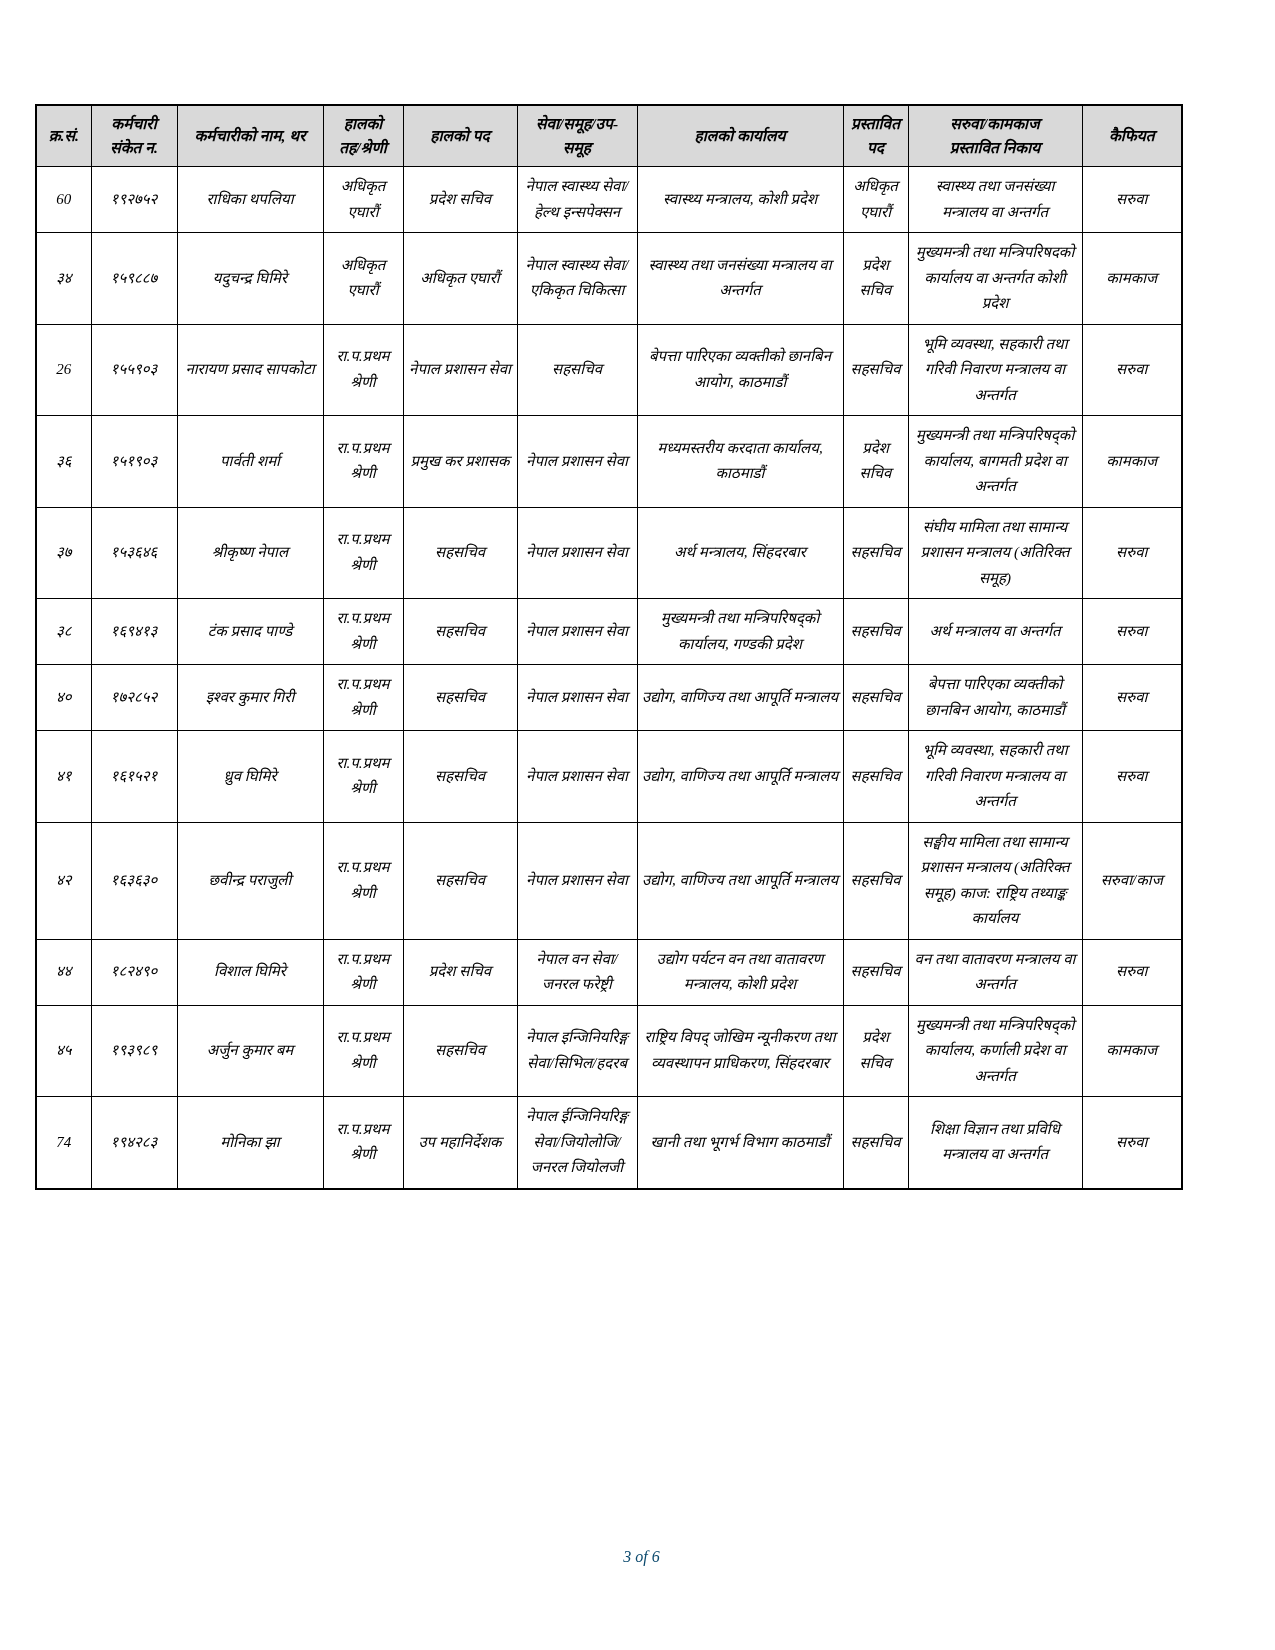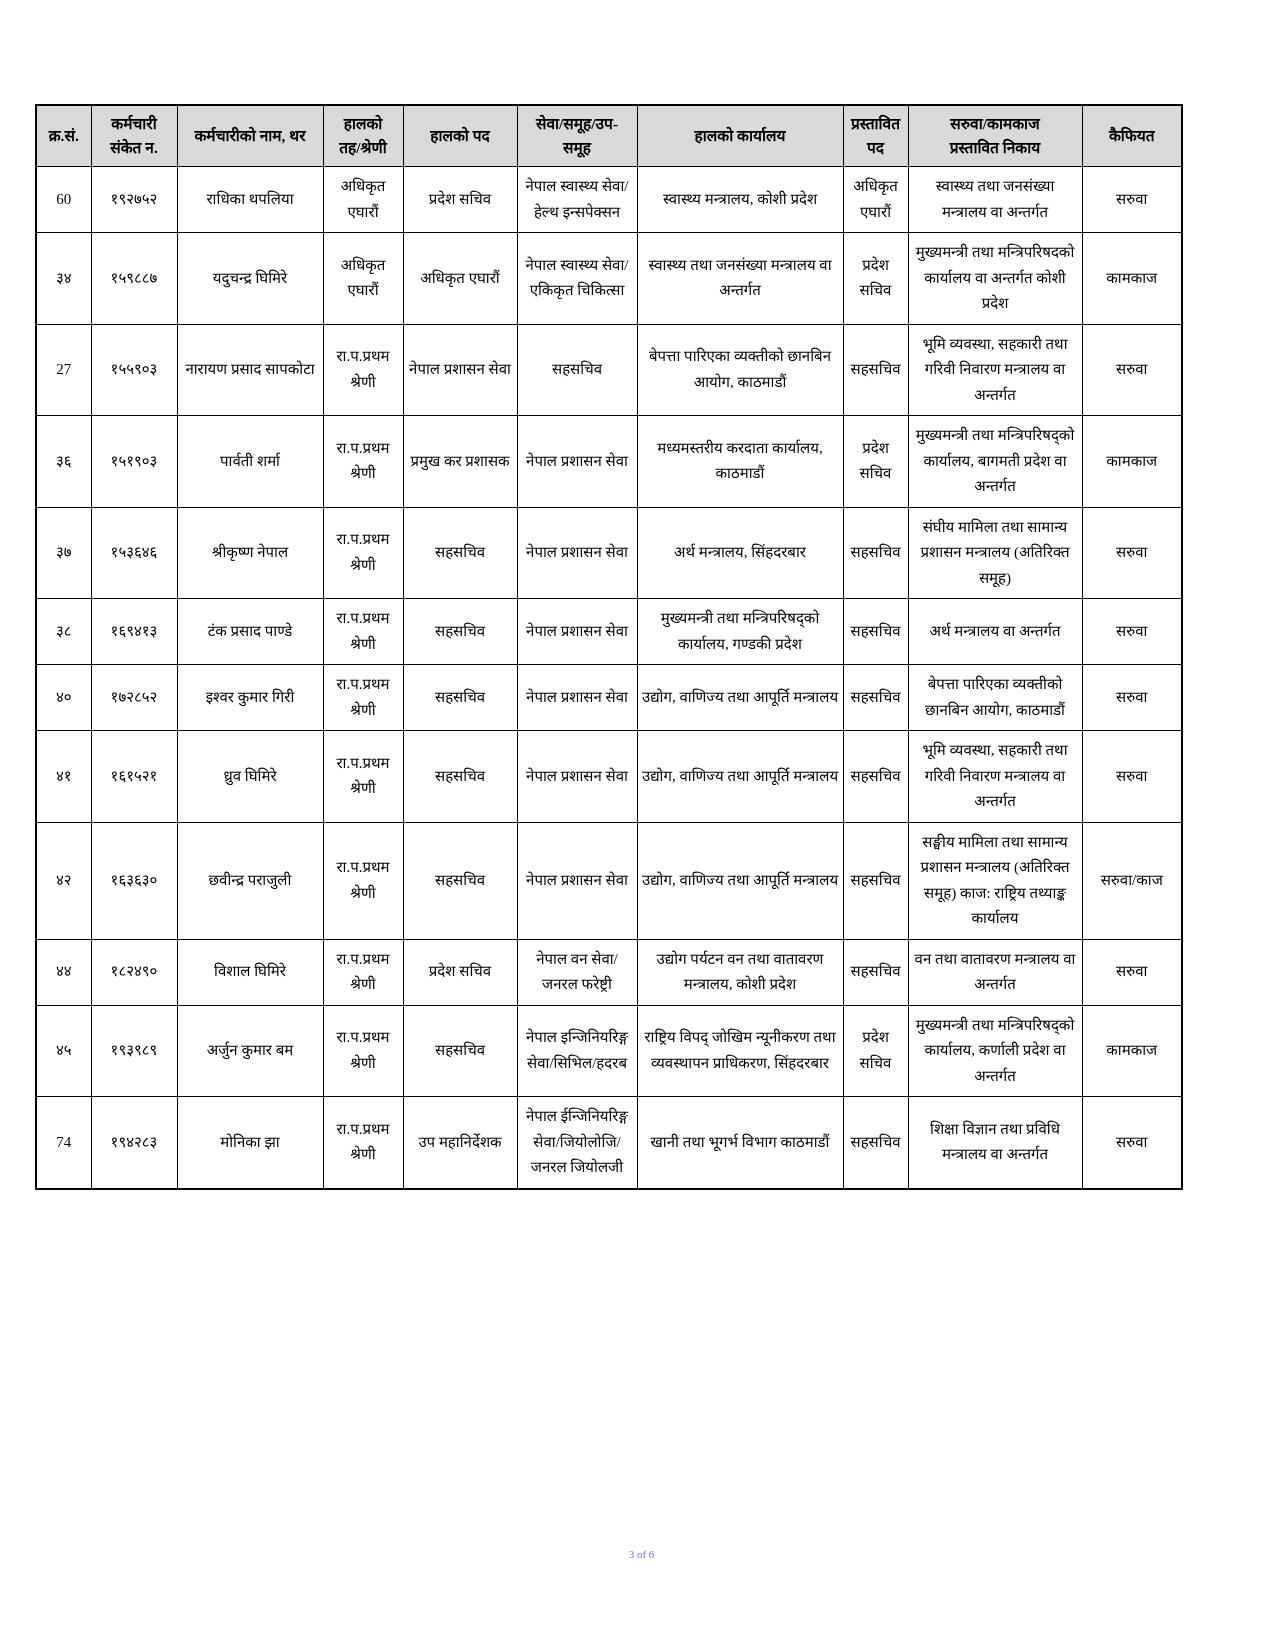--- a/index.html
+++ b/index.html
@@ -8,20 +8,21 @@
     background: #ffffff;
   }
   .page {
     position: relative;
     width: 1275px;
     height: 1598px;
     background: #ffffff;
     font-family: "Liberation Serif", "DejaVu Serif", serif;
     color: #000000;
     overflow: hidden;
+    font-style: italic;
   }
   table.transfer-table {
     position: absolute;
     left: 35px;
     top: 104px;
     width: 1146px;
     border-collapse: collapse;
     table-layout: fixed;
     border: 2.5px solid #000000;
   }
@@ -45,23 +46,23 @@
   }
   table.transfer-table tbody tr {
     height: 58px;
   }
   .page-footer {
     position: absolute;
     left: 0;
     right: 0;
     top: 1548px;
     text-align: center;
-    font-size: 11px;
+    font-size: 16px;
     font-family: "Liberation Serif", "DejaVu Serif", serif;
-    color: #8b5cf6;
+    color: #0c4a6e;
     margin-left: 8px;
   }
 </style>
 </head>
 <body>
 
 <div class="page">
 
   <table class="transfer-table">
     <colgroup id="table-colgroup">
@@ -114,21 +115,21 @@
           <td>यदुचन्द्र घिमिरे</td>
           <td>अधिकृत एघारौं</td>
           <td>अधिकृत एघारौं</td>
           <td>नेपाल स्वास्थ्य सेवा/एकिकृत चिकित्सा</td>
           <td>स्वास्थ्य तथा जनसंख्या मन्त्रालय वा अन्तर्गत</td>
           <td>प्रदेश सचिव</td>
           <td>मुख्यमन्त्री तथा मन्त्रिपरिषदको कार्यालय वा अन्तर्गत कोशी प्रदेश</td>
           <td>कामकाज</td>
         </tr>
         <tr>
-          <td>27</td>
+          <td>26</td>
           <td>१५५९०३</td>
           <td>नारायण प्रसाद सापकोटा</td>
           <td>रा.प.प्रथम श्रेणी</td>
           <td>नेपाल प्रशासन सेवा</td>
           <td>सहसचिव</td>
           <td>बेपत्ता पारिएका व्यक्तीको छानबिन आयोग, काठमाडौं</td>
           <td>सहसचिव</td>
           <td>भूमि व्यवस्था, सहकारी तथा गरिवी निवारण मन्त्रालय वा अन्तर्गत</td>
           <td>सरुवा</td>
         </tr>

